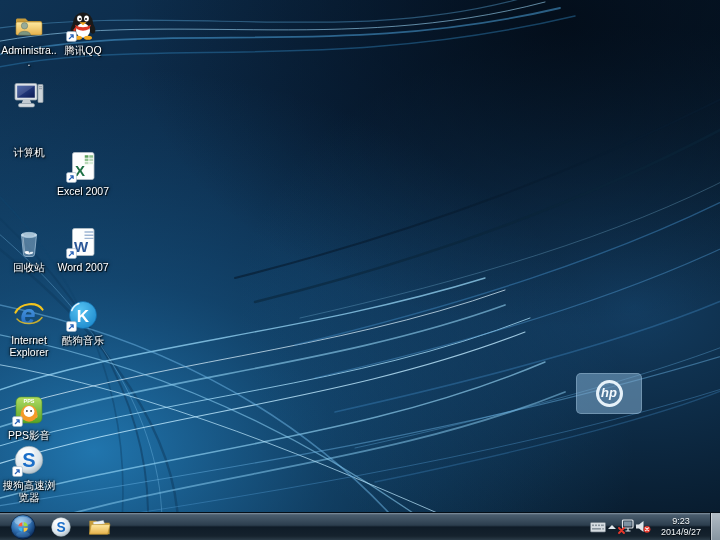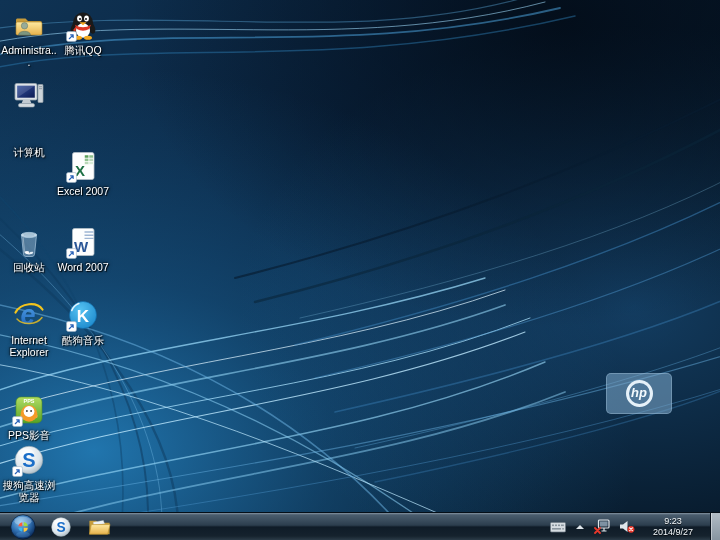--- a/index.html
+++ b/index.html
@@ -3,21 +3,21 @@
 <meta charset="utf-8">
 <style>
   html,body{margin:0;padding:0;background:#000;}
   *{box-sizing:border-box;}
   #screen{position:relative;width:720px;height:540px;overflow:hidden;
     font-family:"Liberation Sans","DejaVu Sans",sans-serif;-webkit-font-smoothing:antialiased;}
   
   #desktop{position:absolute;left:0;top:0;width:720px;height:512px;overflow:hidden;}
   #wallpaper{position:absolute;left:0;top:0;}
   
-  .hp-badge{position:absolute;left:606px;top:373px;width:66px;height:41px;border-radius:5px;
+  .hp-badge{position:absolute;left:576px;top:373px;width:66px;height:41px;border-radius:5px;
     background:rgba(128,172,206,.55);box-shadow:inset 0 0 0 1px rgba(210,235,252,.28);
     display:flex;align-items:center;justify-content:center;}
   .hp-circle{width:27px;height:27px;border-radius:50%;border:3px solid rgba(238,248,255,.95);
     background:rgba(86,126,162,.45);display:flex;align-items:center;justify-content:center;}
   .hp-circle span{color:#f4fafe;font-size:13px;font-weight:bold;font-style:italic;line-height:1;
     transform:translateY(-1px);}
   
   .cell{position:absolute;width:58px;display:flex;flex-direction:column;align-items:center;cursor:default;}
   .c1{left:0;}
   .c2{left:53px;width:60px;}
@@ -27,21 +27,21 @@
   .sc{position:absolute;left:-1px;bottom:-1px;width:11px;height:11px;}
   .lbl{margin-top:3px;max-width:100%;color:#fff;font-size:10.5px;line-height:12px;text-align:center;
     text-shadow:1px 1px 1px rgba(0,0,0,.95),-1px -1px 1px rgba(0,0,0,.45),0 0 4px rgba(0,0,0,.85);
     word-break:break-word;}
   
   #taskbar{position:absolute;left:0;bottom:0;width:720px;height:28px;
     background:linear-gradient(180deg,#8595a3 0%,#4a5d6e 7%,#2c3e4e 45%,#0f1c28 52%,#15222d 85%,#2b3b47 100%);
     border-top:1px solid #050f18;display:flex;align-items:center;}
   .start-btn{margin-left:4px;width:38px;height:28px;display:flex;align-items:center;justify-content:center;cursor:pointer;}
   .tb-btn{width:38px;height:28px;display:flex;align-items:center;justify-content:center;cursor:pointer;}
-  #tray{margin-left:auto;height:100%;display:flex;align-items:center;gap:9px;}
+  #tray{margin-left:auto;height:100%;display:flex;align-items:center;gap:1px;}
   .tray-ic{display:flex;align-items:center;justify-content:center;cursor:pointer;}
   .clock{margin:0 2px 0 3px;width:52px;text-align:center;color:#f2f7fa;font-size:9px;line-height:11px;
     text-shadow:0 1px 1px rgba(0,0,0,.85);cursor:default;}
   .show-desktop{width:10px;height:100%;border-left:1px solid #0a141e;
     background:linear-gradient(180deg,#b2bdc6,#8violet795a1);
     background:linear-gradient(180deg,#b2bdc6,#8795a1);box-shadow:inset 1px 0 0 rgba(255,255,255,.4);cursor:pointer;}
 </style>
 </head>
 <body>
 

